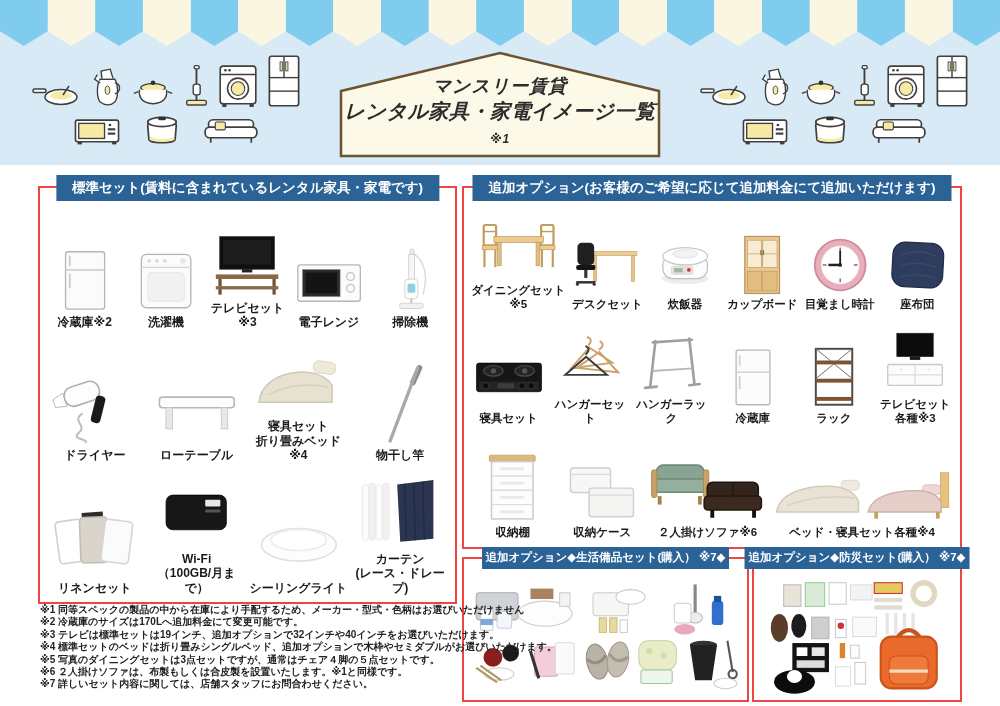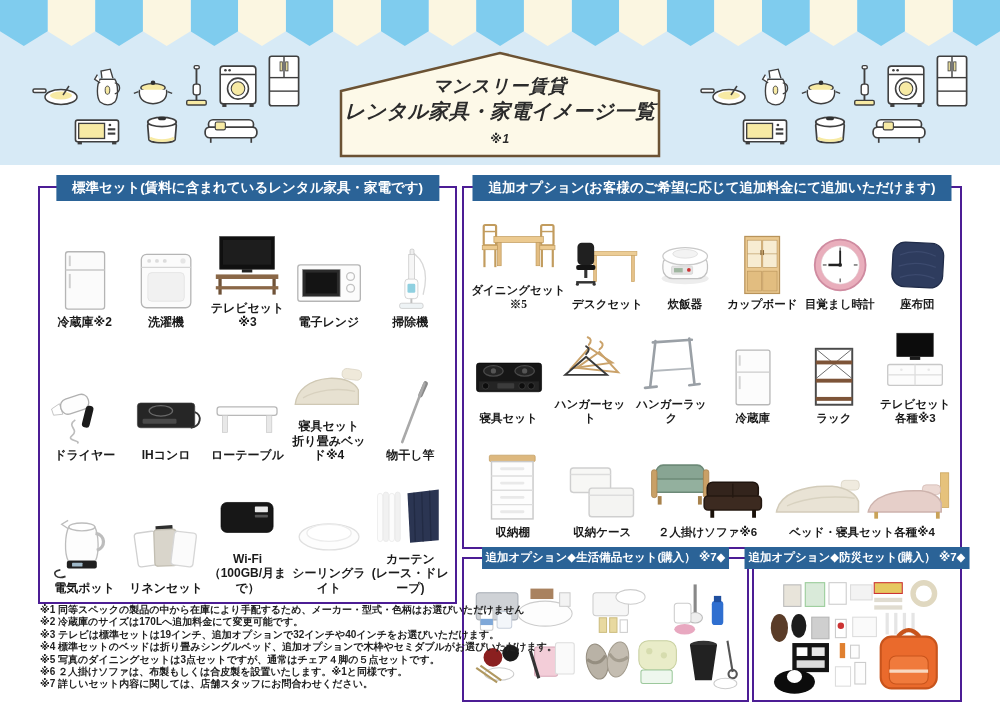--- a/index.html
+++ b/index.html
@@ -18,42 +18,42 @@
   #deco-left{left:16px;}
   #deco-right{right:16px;}
   
   .title-plate{position:absolute;left:50%;top:50px;transform:translateX(-50%);width:322px;height:108px;}
   .title-plate svg{position:absolute;inset:0;}
   .title-text{position:absolute;left:0;right:0;bottom:10px;text-align:center;color:#2b2b2b;}
   .title-line1{font-size:18px;font-weight:bold;letter-spacing:1px;}
   .title-line2{font-size:20px;font-weight:bold;letter-spacing:.5px;}
   .title-note{font-size:12px;font-weight:bold;}
   
-  .box{position:absolute;border:2px solid #4c1d95;background:#fff;}
+  .box{position:absolute;border:2px solid #ef4444;background:#fff;}
   .box-header{
     position:absolute;top:-13px;left:50%;transform:translateX(-50%);
     background:#2b6397;color:#fff;font-weight:bold;font-size:13.5px;line-height:1;
     padding:6px 16px;white-space:nowrap;z-index:2;
   }
   .box-header.small{font-size:11.5px;padding:5px 4px;top:-12px;}
   #std-box{left:38px;top:186px;width:415px;height:414px;}
   #opt-box{left:462px;top:186px;width:496px;height:359px;}
   #life-box{left:462px;top:557px;width:283px;height:141px;}
   #dis-box{left:752px;top:557px;width:206px;height:141px;}
   .rows{position:absolute;left:4px;right:4px;top:12px;bottom:4px;display:flex;flex-direction:column;}
   .row{flex:1;display:flex;align-items:flex-end;min-height:0;}
   .item{flex:1 1 0;min-width:0;height:100%;display:flex;flex-direction:column;align-items:center;justify-content:flex-end;}
   .thumb{flex:1;width:96%;min-height:0;display:flex;align-items:flex-end;justify-content:center;padding-top:6px;}
   .thumb svg{height:96%;max-width:100%;}
   .label{
     font-size:11.5px;font-weight:bold;color:#1a1a1a;text-align:center;
     line-height:1.2;white-space:pre-line;padding:2px 0 3px;
   }
   #std-box .label{font-size:12px;}
-  #opt-box .row:nth-child(1) .item:nth-child(1){flex:1.3;font-family:Liberation Serif, serif;}
+  #opt-box .row:nth-child(1) .item:nth-child(1){flex:1.3;}
   #opt-box .row:nth-child(3) .item:nth-child(3){flex:1.35;}
   #opt-box .row:nth-child(3) .item:nth-child(4){flex:2.1;}
   
   #footnotes{position:absolute;left:40px;top:604px;width:418px;}
   #footnotes p{margin:0;font-size:10px;font-weight:bold;color:#222;line-height:1.24;white-space:nowrap;}
   
   .collage{position:absolute;left:6px;right:6px;top:16px;bottom:4px;display:flex;align-items:center;justify-content:center;}
   .collage svg{width:100%;height:100%;}
 </style>
 </head>
@@ -320,31 +320,20 @@
               </g>
               <rect x="58" y="38" width="12" height="34" rx="5" fill="#1b1b1b" transform="rotate(14 64 55)"></rect>
               <path d="M45,60 C30,70 52,74 40,84 C30,92 55,92 48,96" fill="none" stroke="#bdbdbd" stroke-width="2.5"></path>
             </svg>
           </div>
           <div class="label">ドライヤー</div>
         </div>
         <div class="item">
           <div class="thumb">
             <svg viewBox="0 0 120 100" preserveAspectRatio="xMidYMax meet">
-              <rect x="16" y="34" width="88" height="38" rx="5" fill="#262626" stroke="#3c3c3c"></rect>
-              <ellipse cx="52" cy="46" rx="18" ry="8" fill="none" stroke="#6a6a6a" stroke-width="2"></ellipse>
-              <rect x="24" y="58" width="52" height="8" rx="2" fill="#4a4a4a"></rect>
-              <path d="M104,48 C116,52 114,70 98,72" fill="none" stroke="#333" stroke-width="3"></path>
-            </svg>
-          </div>
-          <div class="label">IHコンロ</div>
-        </div>
-        <div class="item">
-          <div class="thumb">
-            <svg viewBox="0 0 120 100" preserveAspectRatio="xMidYMax meet">
               <rect x="14" y="40" width="92" height="13" rx="4" fill="#fdfdfd" stroke="#b8b8b8" stroke-width="2"></rect>
               <rect x="22" y="53" width="8" height="26" fill="#e8e8e8" stroke="#c4c4c4"></rect>
               <rect x="90" y="53" width="8" height="26" fill="#e8e8e8" stroke="#c4c4c4"></rect>
             </svg>
           </div>
           <div class="label">ローテーブル</div>
         </div>
         <div class="item">
           <div class="thumb">
             <svg viewBox="0 0 120 100" preserveAspectRatio="xMidYMax meet">
@@ -360,34 +349,20 @@
           <div class="thumb">
             <svg viewBox="0 0 120 100" preserveAspectRatio="xMidYMax meet">
               <line x1="84" y1="4" x2="76" y2="22" stroke="#8a8a8a" stroke-width="7" stroke-linecap="round"></line>
               <line x1="82" y1="4" x2="48" y2="94" stroke="#a9a9a9" stroke-width="4" stroke-linecap="round"></line>
             </svg>
           </div>
           <div class="label">物干し竿</div>
         </div>
       </div>
       <div class="row">
-        <div class="item">
-          <div class="thumb">
-            <svg viewBox="0 0 120 100" preserveAspectRatio="xMidYMax meet">
-              <path d="M36,24 L24,16 L34,10" fill="#fff" stroke="#bdbdbd" stroke-width="2"></path>
-              <path d="M35,20 C29,32 28,60 34,72 L76,72 C82,60 81,32 75,20 Z" fill="#fdfdfd" stroke="#bdbdbd" stroke-width="2"></path>
-              <ellipse cx="55" cy="20" rx="20" ry="6" fill="#fff" stroke="#bdbdbd" stroke-width="2"></ellipse>
-              <path d="M76,30 C92,32 92,52 78,56" fill="none" stroke="#bdbdbd" stroke-width="5"></path>
-              <rect x="32" y="72" width="46" height="12" rx="3" fill="#1f1f1f"></rect>
-              <rect x="40" y="75" width="16" height="6" rx="1" fill="#9fb8c8"></rect>
-              <path d="M22,86 q-12,2 -7,9 q5,5 15,1" fill="none" stroke="#333" stroke-width="2.5"></path>
-            </svg>
-          </div>
-          <div class="label">電気ポット</div>
-        </div>
         <div class="item">
           <div class="thumb">
             <svg viewBox="0 0 120 100" preserveAspectRatio="xMidYMax meet">
               <rect x="44" y="18" width="26" height="10" fill="#2e2e2e" transform="rotate(-4 57 23)"></rect>
               <rect x="14" y="28" width="32" height="52" rx="5" fill="#ffffff" stroke="#d0d0d0" stroke-width="2" transform="rotate(-8 30 54)"></rect>
               <rect x="42" y="24" width="34" height="56" rx="5" fill="#d9d5cb" stroke="#c2beb2" stroke-width="2" transform="rotate(-2 59 52)"></rect>
               <rect x="70" y="28" width="34" height="52" rx="5" fill="#fbfbfb" stroke="#d6d6d6" stroke-width="2" transform="rotate(7 87 54)"></rect>
             </svg>
           </div>
           <div class="label">リネンセット</div>

